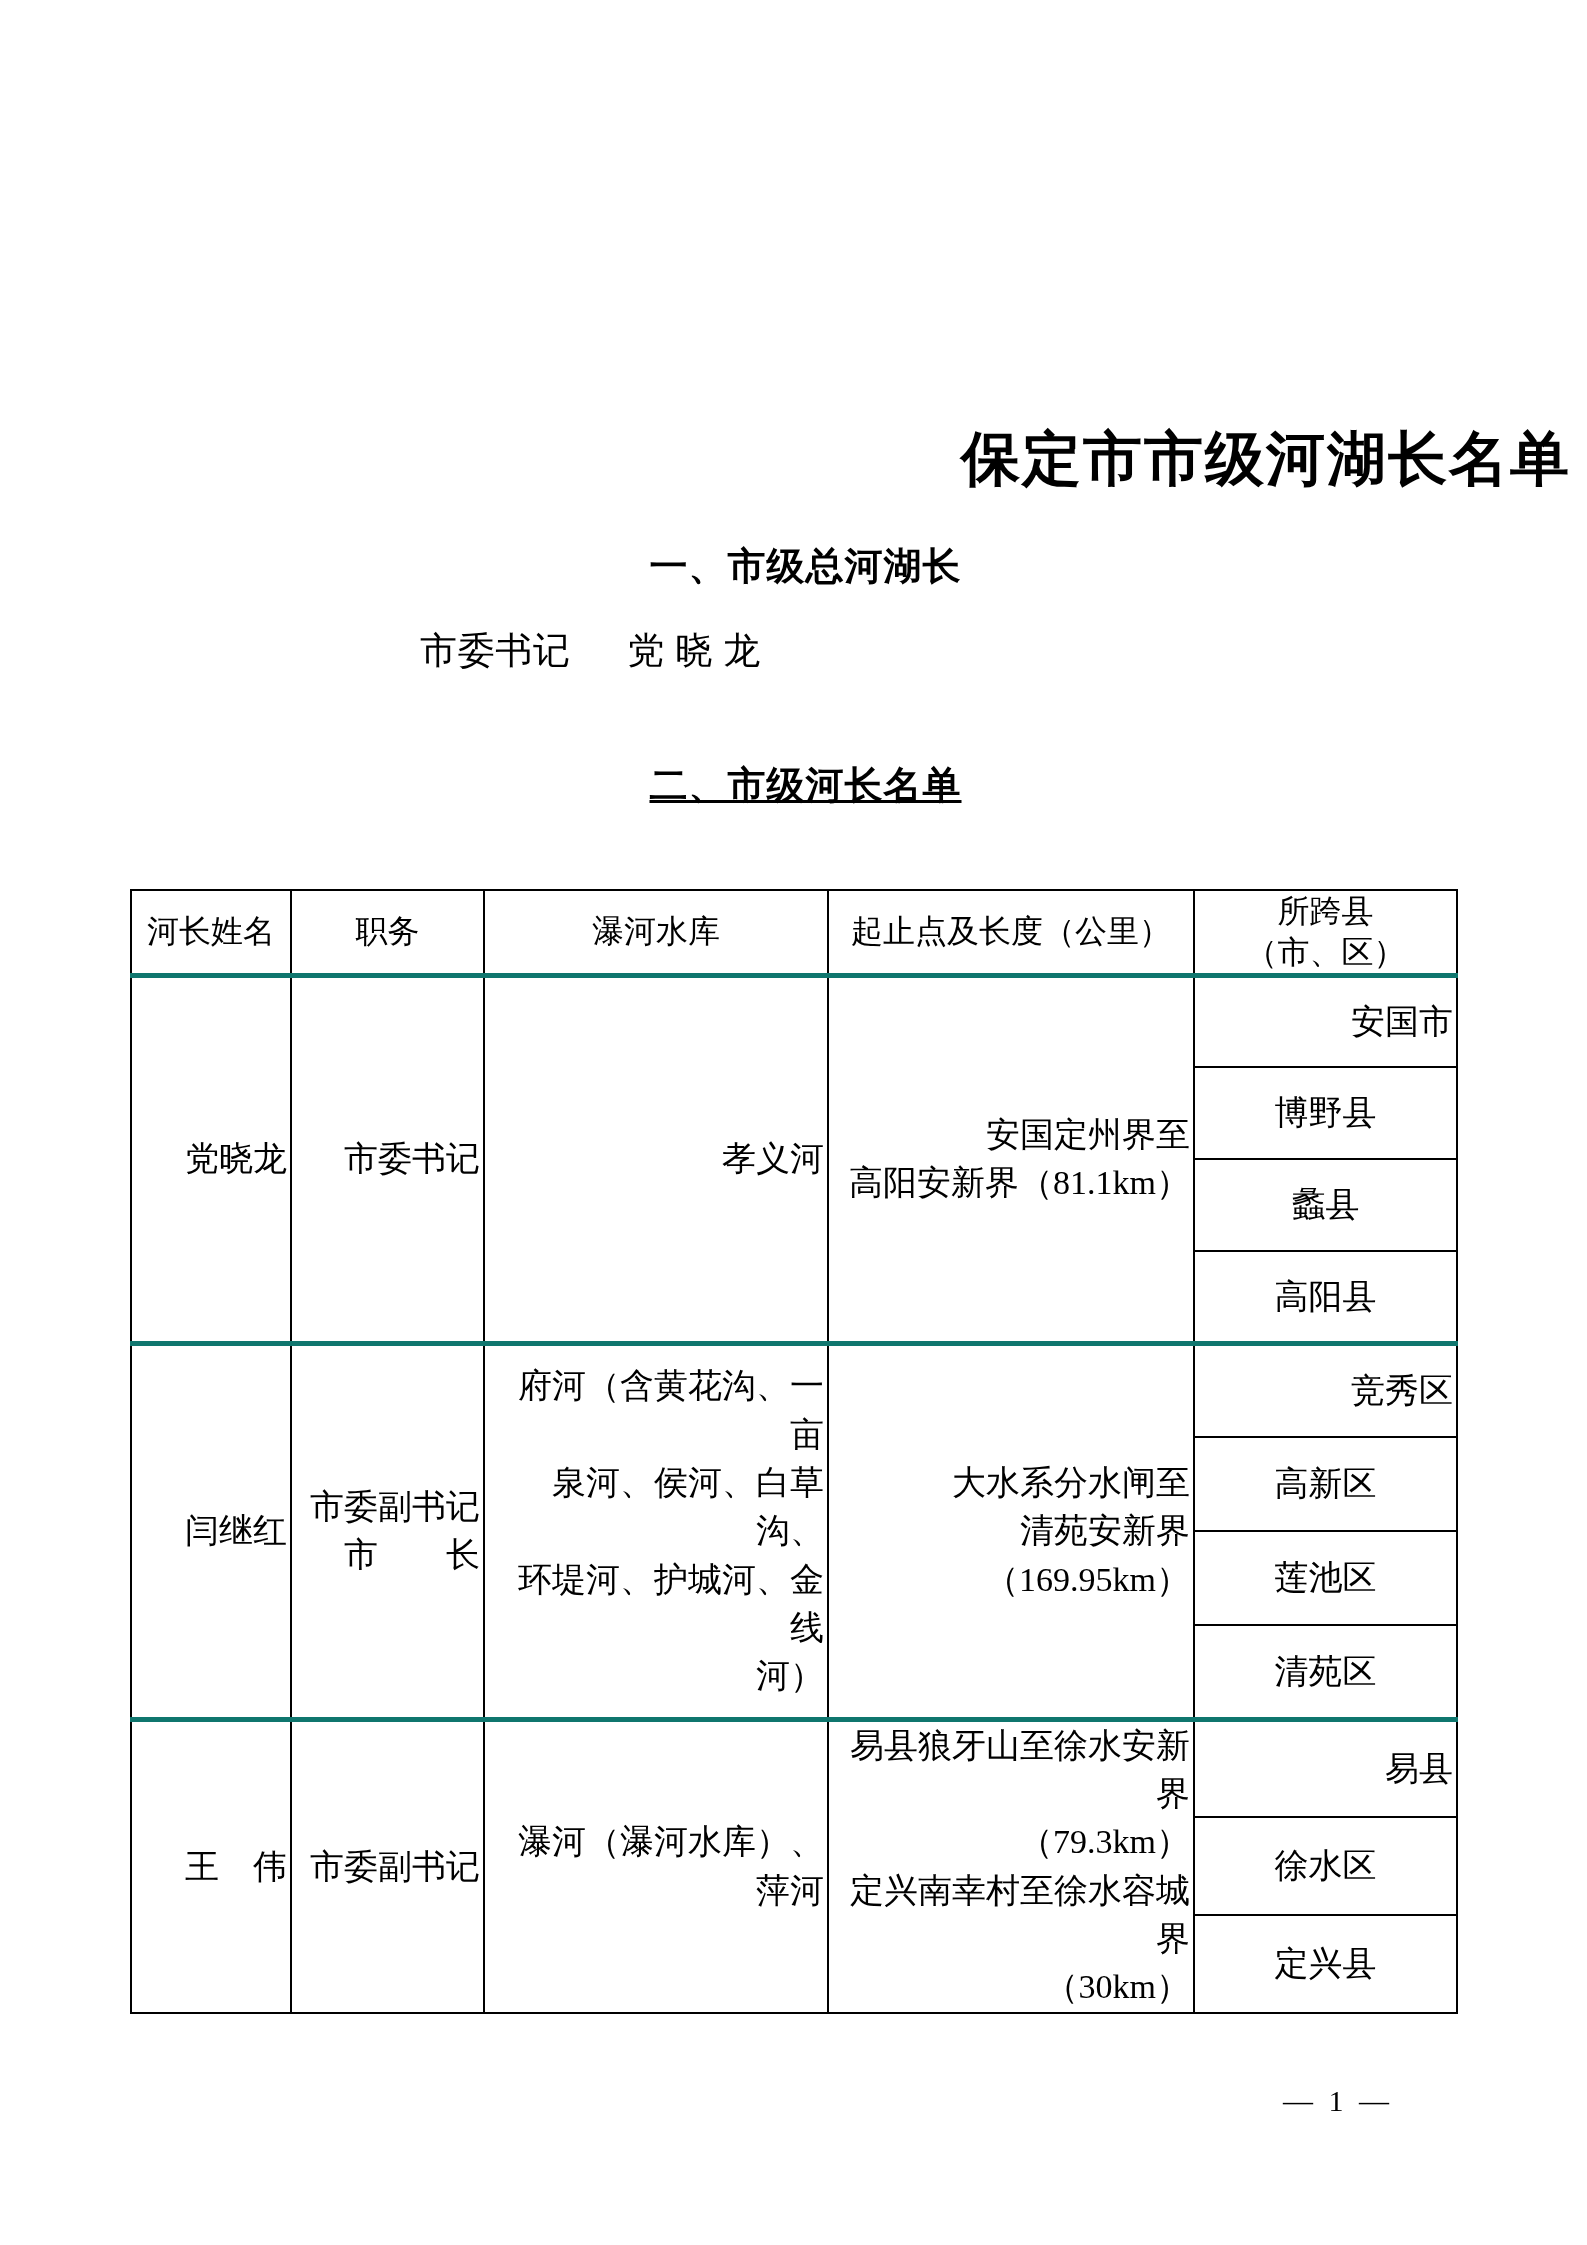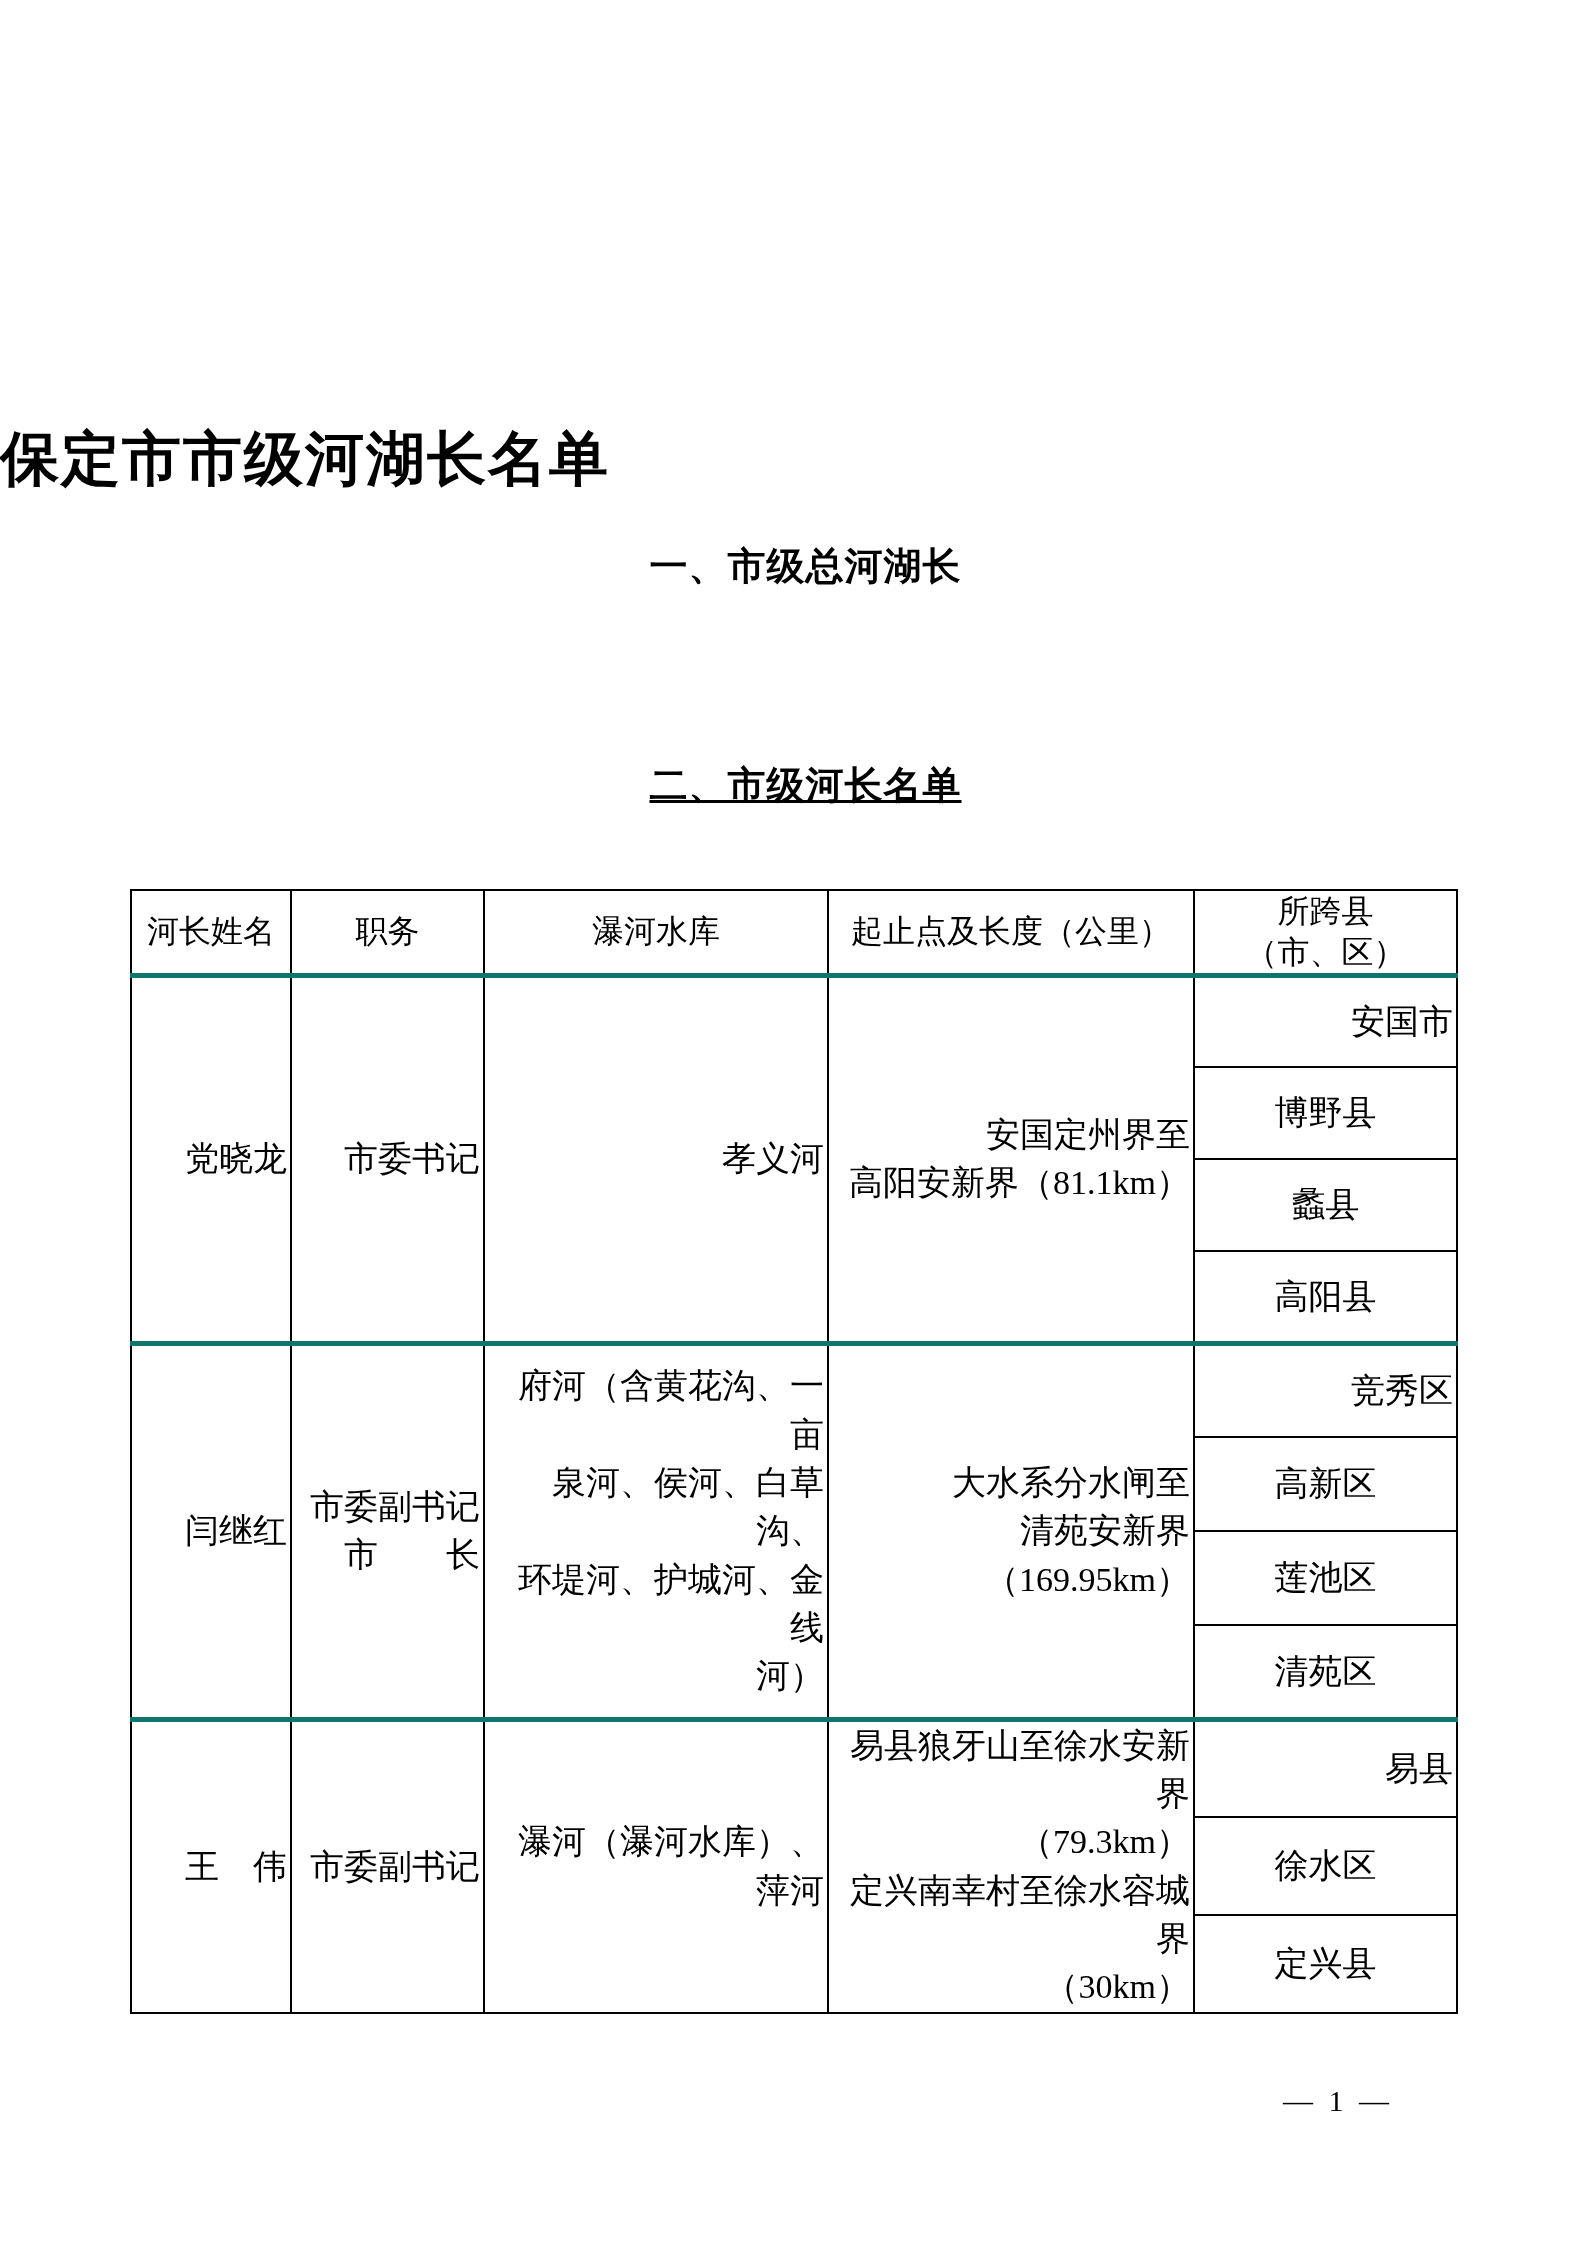--- a/index.html
+++ b/index.html
@@ -7,21 +7,21 @@
     position:relative;
     width:1587px; height:2245px;
     margin:0 auto;
     background:#ffffff;
     color:#000;
     font-family:"Liberation Serif", serif;
     overflow:hidden;
   }
   .doc-title {
     position:absolute; top:420px; left:0; right:16px;
-    text-align:left;
+    text-align:right;
     font-size:59px; font-weight:bold;
     font-family:"Liberation Serif", serif;
     letter-spacing:2px;
   }
   .sec-heading {
     position:absolute; left:0; right:0;
     text-align:center;
     font-size:38px; font-weight:bold;
     font-family:"Liberation Sans", sans-serif;
     letter-spacing:1px;
@@ -77,20 +77,24 @@
 </style>
 </head>
 <body>
 
 <div class="page">
 
   <div class="doc-title">保定市市级河湖长名单</div>
 
   <div class="sec-heading h1">一、市级总河湖长</div>
 
+  <div class="chief-entry e1">
+    <span class="post">市委书记</span>
+    <span class="name">党晓龙</span>
+  </div>
 
 
   <div class="sec-heading h2">二、市级河长名单</div>
 
   <table class="rct">
     <colgroup>
       <col style="width:160px">
       <col style="width:193px">
       <col style="width:344px">
       <col style="width:366px">

